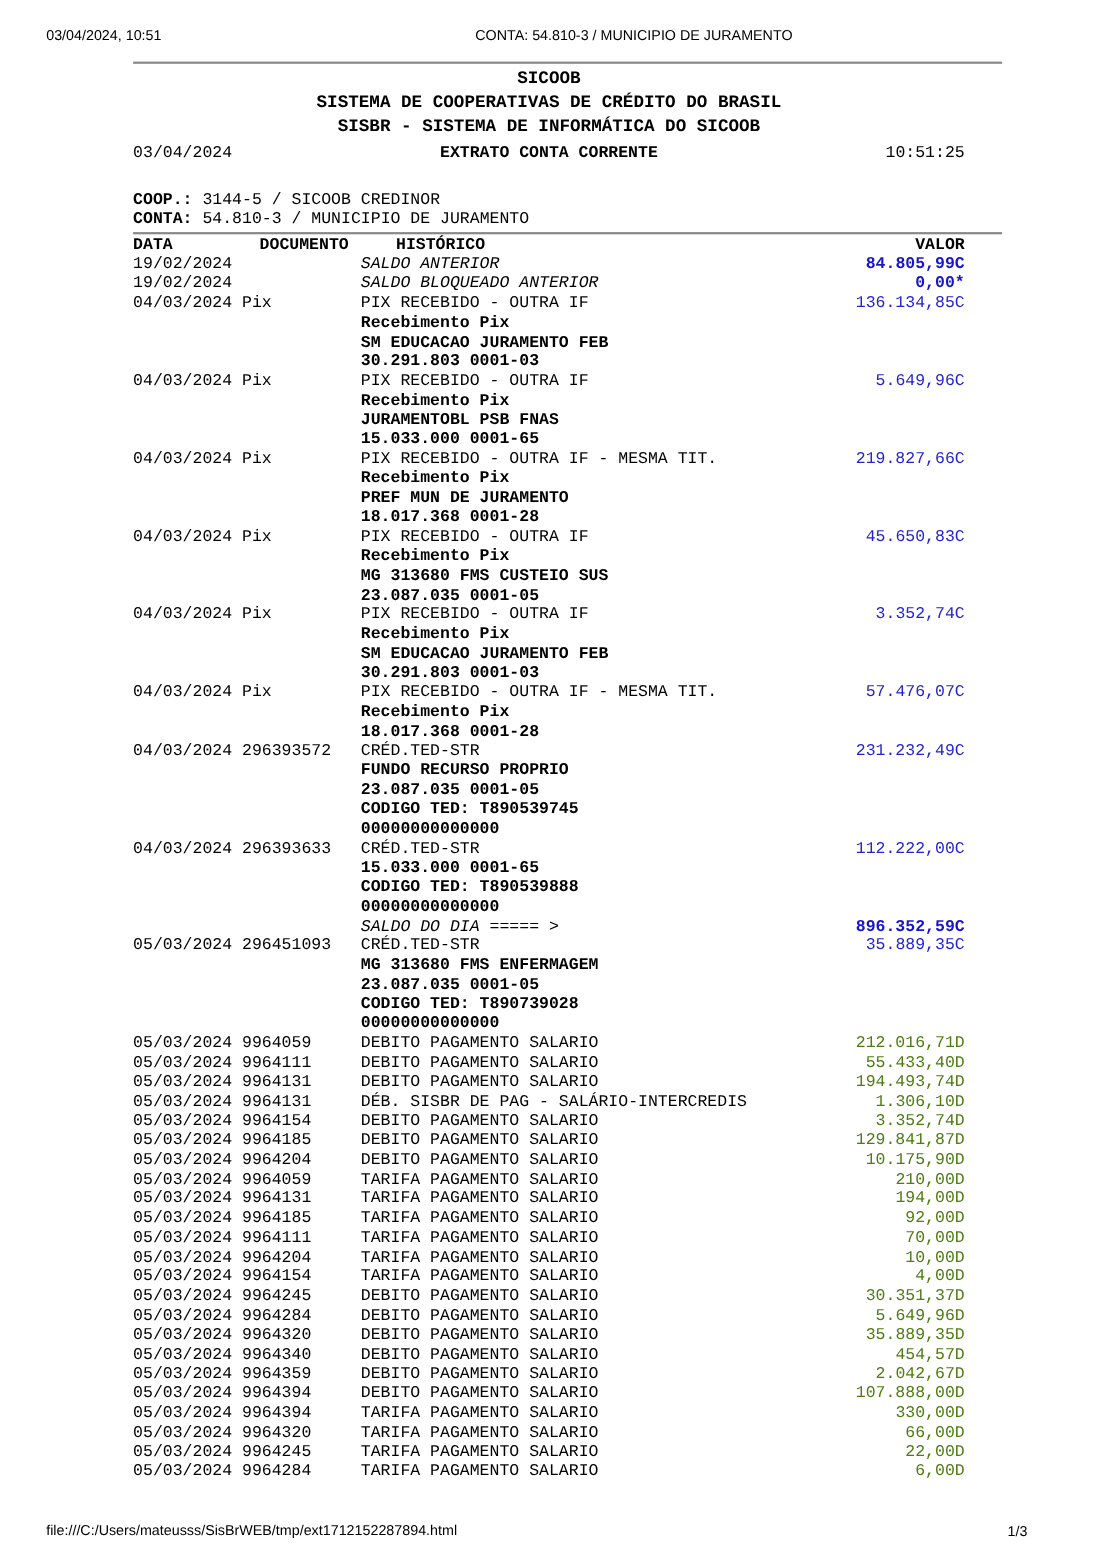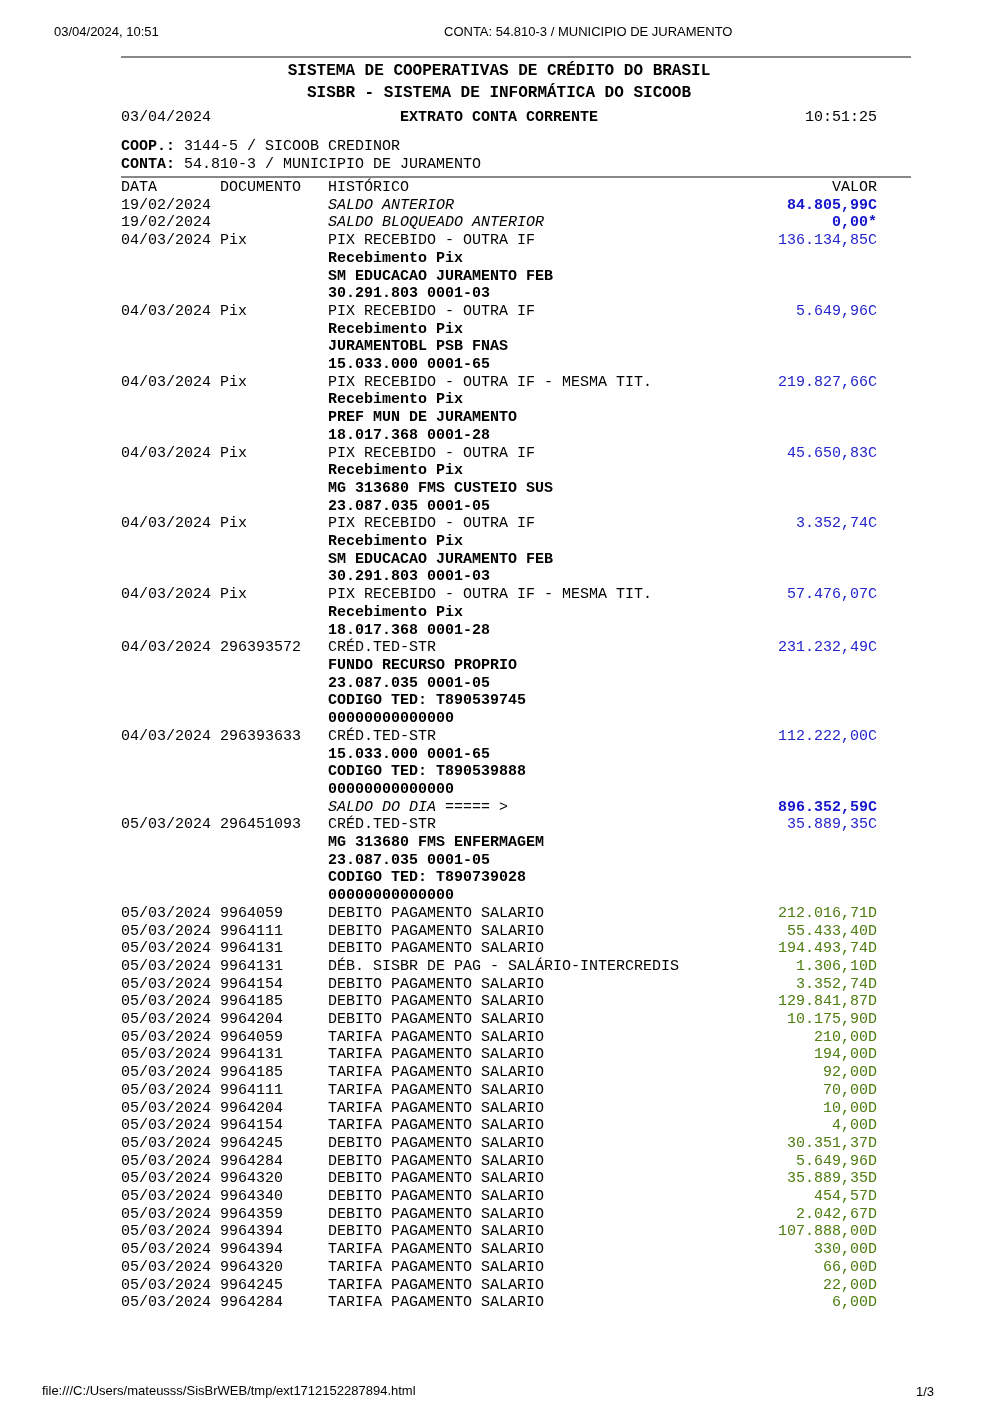--- a/index.html
+++ b/index.html
@@ -2,43 +2,43 @@
 <html><head>
 <meta charset="utf-8">
 <style>
   html,body{margin:0;padding:0;}
   body{
     width:1000px;height:1415px;background:#ffffff;position:relative;
     font-family:"Liberation Mono","DejaVu Sans Mono",monospace;
     color:#000;overflow:hidden;
   }
   
-  .print-header{position:absolute;top:24px;left:12px;width:924px;height:16px;
+  .print-header{position:absolute;top:24px;left:0;width:924px;height:16px;
     font-family:"Liberation Sans","DejaVu Sans",sans-serif;font-size:13px;color:#000;}
   .ph-datetime{position:absolute;left:42px;top:0;}
   .ph-title{position:absolute;left:432px;top:0;}
   .print-footer{position:absolute;top:1383px;left:0;width:976px;height:16px;
     font-family:"Liberation Sans","DejaVu Sans",sans-serif;font-size:13px;color:#000;}
   .pf-path{position:absolute;left:42px;top:0;}
   .pf-page{position:absolute;right:42px;top:1px;}
   
   .top-rule{position:absolute;left:121px;top:56px;width:790px;border-top:2px solid #888;}
   
   .doc{position:absolute;left:121px;top:60px;width:756px;font-size:15px;line-height:17.7px;}
   .bank-head{text-align:center;font-weight:bold;font-size:16px;line-height:22px;}
   .extrato-row{position:relative;margin-top:5px;height:18px;line-height:18px;}
   .ex-date{position:absolute;left:0;top:0;}
   .ex-title{position:absolute;left:50%;top:0;transform:translateX(-50%);font-weight:bold;white-space:nowrap;}
   .ex-time{position:absolute;right:0;top:0;}
-  .coop-row{margin-top:11px;height:18px;line-height:18px;}
+  .coop-row{margin-top:24px;height:18px;line-height:18px;}
   .conta-row{height:18px;line-height:18px;}
   .lbl{display:inline-block;width:63px;font-weight:bold;}
   .mid-rule{border-top:2px solid #888;width:790px;margin:2px 0 1px 0;}
   .row{display:flex;white-space:pre;}
-  .thead{font-weight:normal;}
+  .thead{font-weight:bold;gap:16px;}
   .c-date{width:99px;flex:0 0 99px;}
   .c-doc{width:108px;flex:0 0 108px;}
   .c-hist{flex:1 1 auto;overflow:visible;}
   .c-val{flex:0 0 auto;margin-left:auto;text-align:right;}
   .hist-i{font-style:italic;}
   .hist-b{font-weight:bold;}
   .val-credit{color:#2424cc;}
   .val-credit-bold{color:#1515cc;font-weight:bold;}
   .val-debit{color:#4d7c0f;}
 </style>
@@ -47,20 +47,21 @@
 
 <div class="print-header">
   <span class="ph-datetime">03/04/2024, 10:51</span>
   <span class="ph-title">CONTA: 54.810-3 / MUNICIPIO DE JURAMENTO</span>
 </div>
 
 <div class="top-rule"></div>
 
 <div class="doc">
   <div class="bank-head">
+    <div>SICOOB</div>
     <div>SISTEMA DE COOPERATIVAS DE CRÉDITO DO BRASIL</div>
     <div>SISBR - SISTEMA DE INFORMÁTICA DO SICOOB</div>
   </div>
 
   <div class="extrato-row">
     <span class="ex-date">03/04/2024</span>
     <span class="ex-title">EXTRATO CONTA CORRENTE</span>
     <span class="ex-time">10:51:25</span>
   </div>
 

